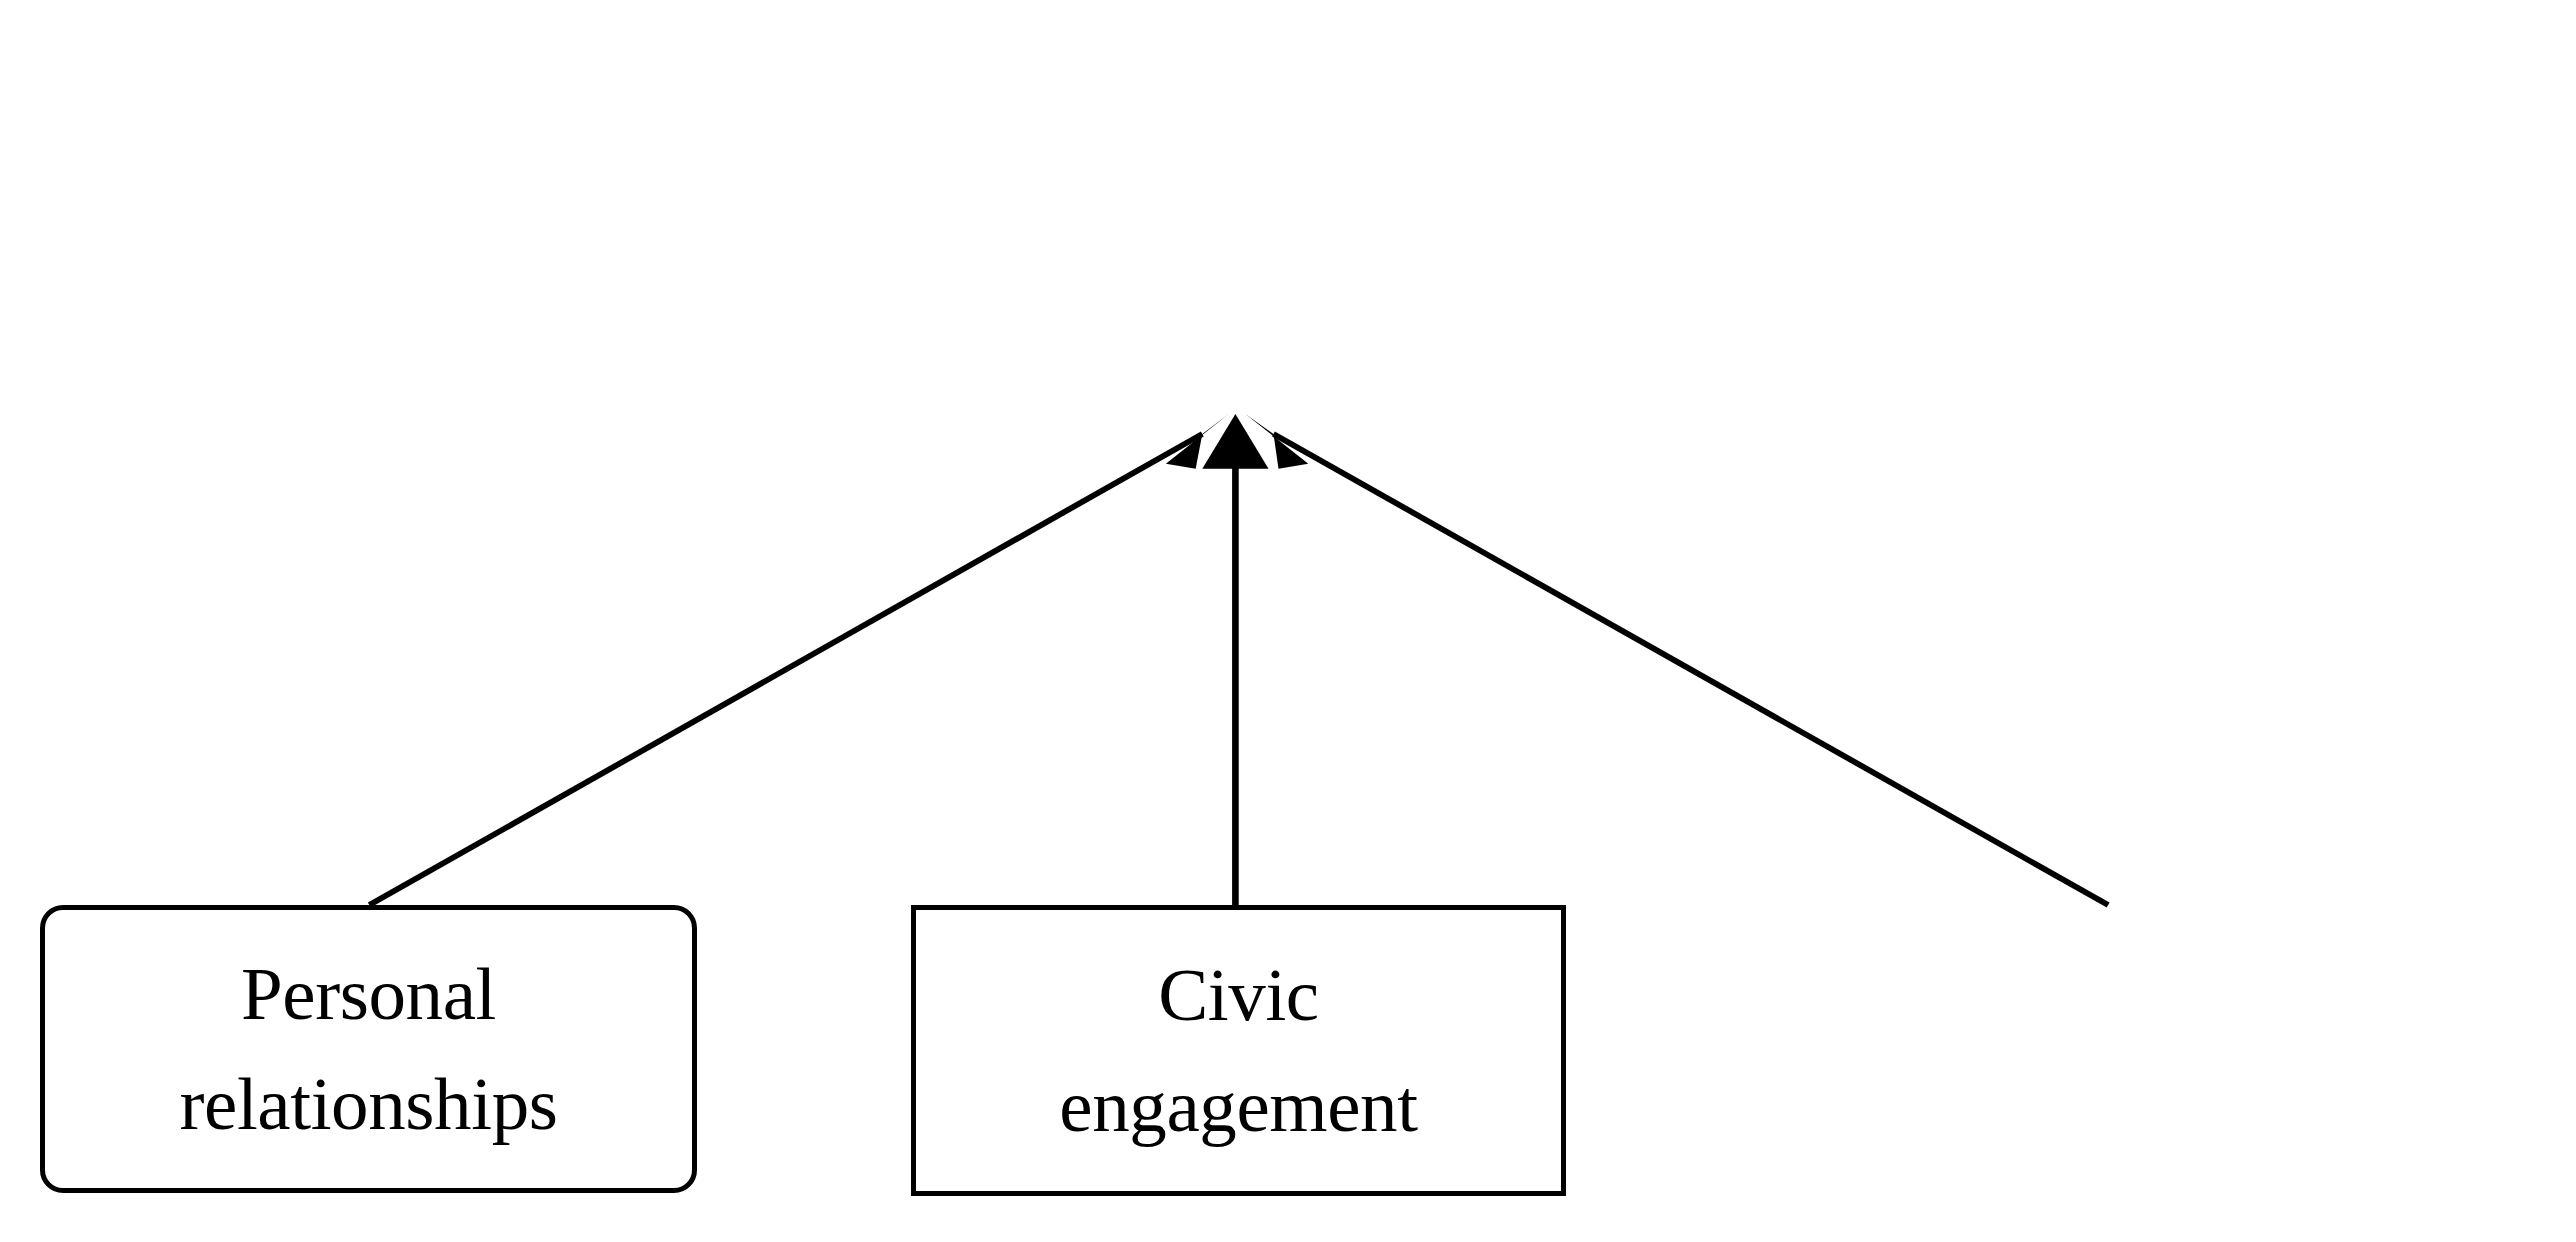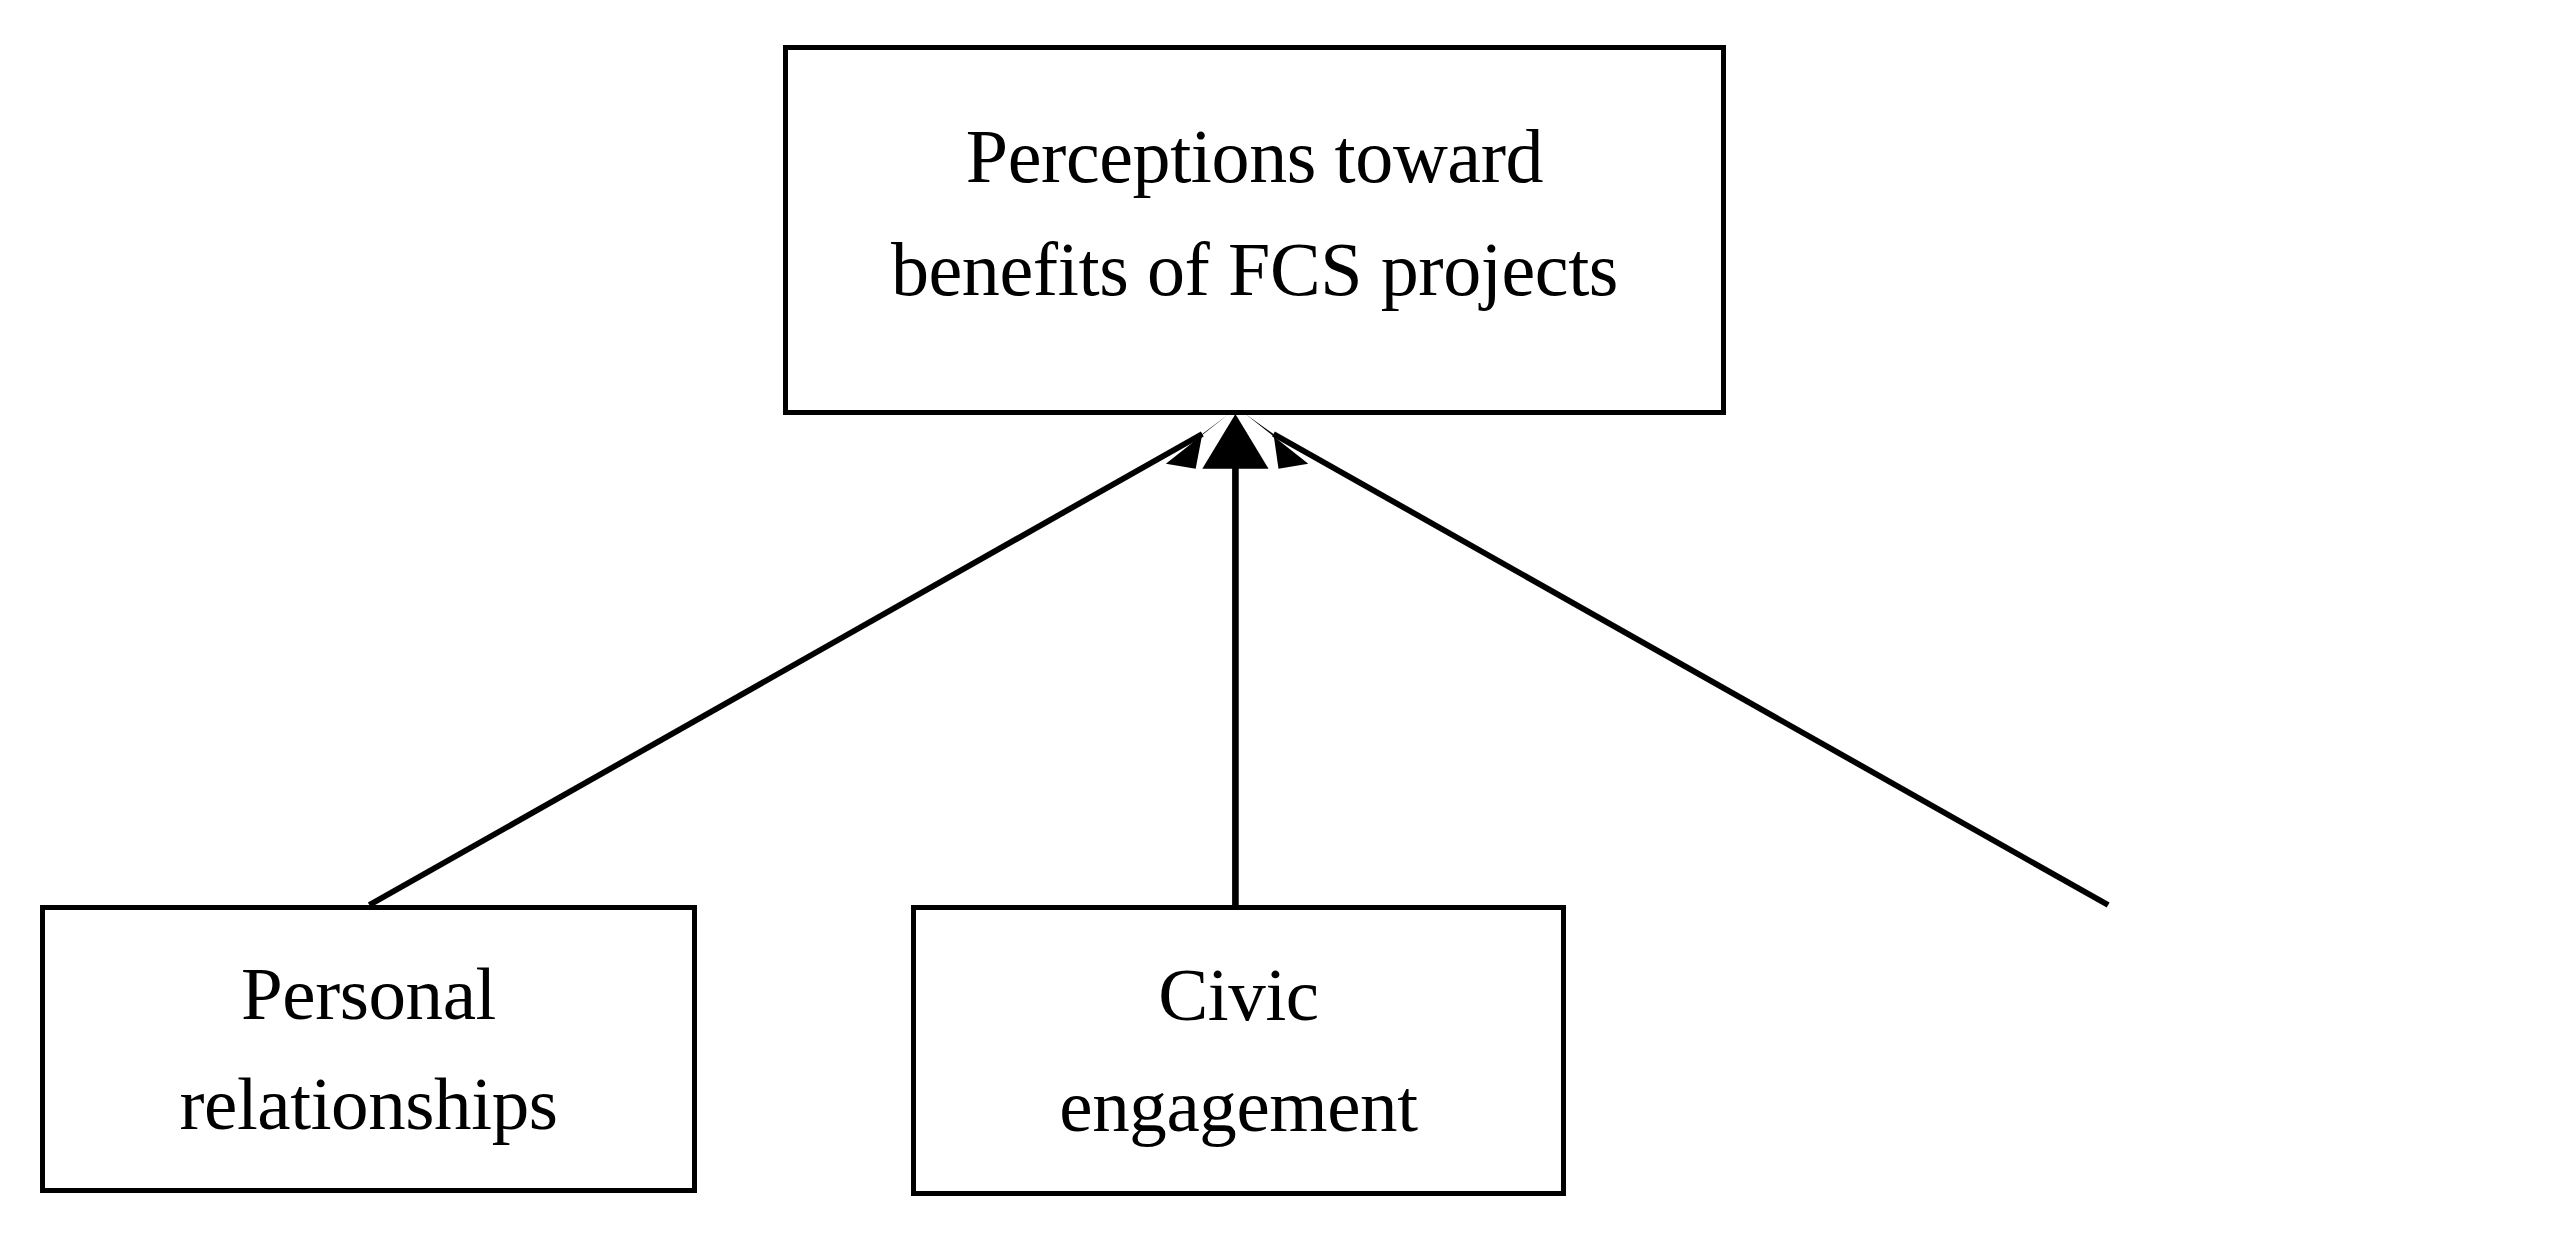--- a/index.html
+++ b/index.html
@@ -56,20 +56,21 @@
     letter-spacing: -0.4px;
     padding-bottom: 35px;
   }
 
   
   #node-personal-relationships {
     left: 40px;
     top: 905px;
     width: 657px;
     height: 288px;
+    border-radius: 23px;
   }
   #node-civic-engagement {
     left: 911px;
     top: 905px;
     width: 655px;
     height: 291px;
   }
   #node-other-factors {
     left: 1668px;
     top: 905px;
@@ -100,24 +101,20 @@
       <line x1="1492" y1="1093" x2="1492" y2="560" stroke="#000000" stroke-width="8"></line>
       <polygon points="1492,500 1452,566 1532,566" fill="#000000"></polygon>
     </g>
 
     <g>
       <line x1="2546" y1="1093" x2="1538" y2="524" stroke="#000000" stroke-width="7"></line>
       <polygon points="1504,500 1580,560 1544,566 1538,524" fill="#000000"></polygon>
     </g>
   </svg>
 
-  <div class="node-box" id="node-root">
-    <span class="node-label">Perceptions toward
-benefits of FCS projects</span>
-  </div>
 
   <div class="node-box" id="node-personal-relationships">
     <span class="node-label">Personal
 relationships</span>
   </div>
 
   <div class="node-box" id="node-civic-engagement">
     <span class="node-label">Civic
 engagement</span>
   </div>

